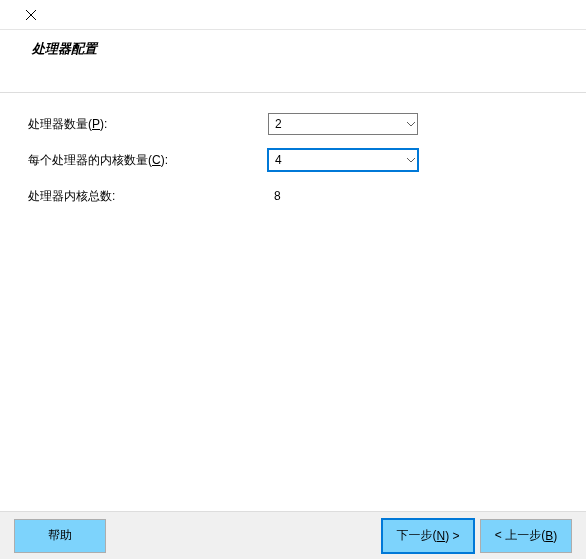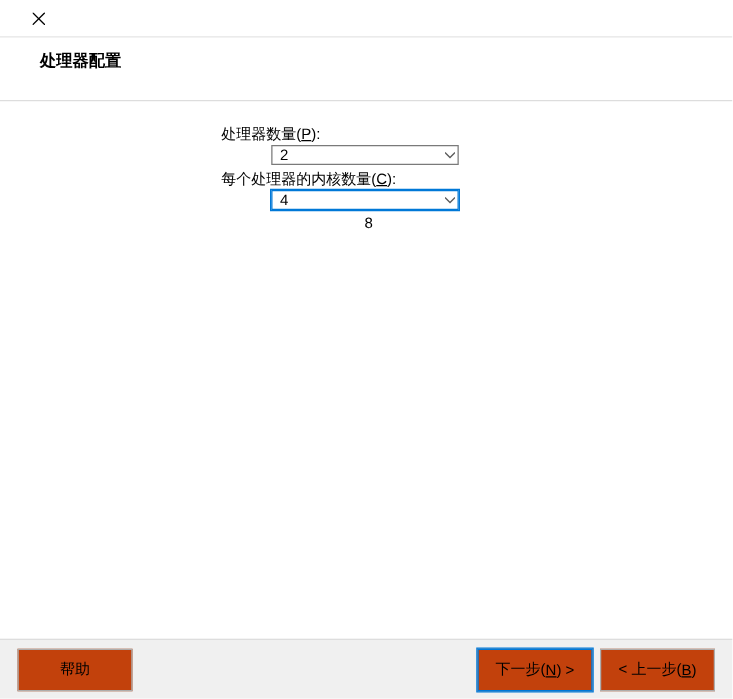--- a/index.html
+++ b/index.html
@@ -35,21 +35,22 @@
       font-family: Arial, sans-serif;
       cursor: default;
     }
     .header {
       padding: 10px 20px 14px 32px;
     }
     .header .heading {
       font-size: 13px;
       font-weight: bold;
       color: #000;
-      margin-bottom: 8px;
+      margin-bottom: 20px;
+      font-style: italic;
     }
     .header .subtitle {
       font-size: 12px;
       color: #000;
       padding-left: 32px;
     }
     .divider {
       height: 1px;
       background: #ddd;
       margin: 0;
@@ -60,21 +61,20 @@
     .fieldset-label {
       font-size: 12px;
       color: #000;
       margin-bottom: 10px;
     }
     .row {
       display: flex;
       align-items: center;
       height: 26px;
       margin-bottom: 10px;
-      flex-direction: column;
     }
     .row .label {
       width: 250px;
       font-size: 12px;
       color: #000;
       padding-left: 10px;
     }
     .row .label u {
       text-decoration: underline;
     }
@@ -124,21 +124,21 @@
       padding: 0 14px;
     }
     .button-bar .spacer {
       flex: 1;
     }
     .btn {
       height: 24px;
       min-width: 92px;
       padding: 16px 12px;
       font-size: 12px;
-      background: #c2410c;
+      background: #7dd3fc;
       border: 1px solid #adadad;
       display: flex;
       align-items: center;
       justify-content: center;
       margin-left: 6px;
       cursor: default;
       color: #000;
     }
     .btn.help {
       margin-left: 0;
@@ -194,20 +194,21 @@
       <span>4</span>
       <span class="arrow">
         <svg width="8" height="8" viewBox="0 0 8 8">
             <polyline points="0,2 4,6 8,2" fill="none" stroke="#5c5c5c" stroke-width="1"></polyline>
           </svg>
       </span>
     </div>
   </div>
 
   <div class="row">
+    <div class="label">处理器内核总数:</div>
     <div class="static-value">8</div>
   </div>
 </div>
 
 <div class="button-bar">
   <div class="btn help">
     <span>帮助</span>
   </div>
   <div class="spacer"></div>
   <div class="btn default">

